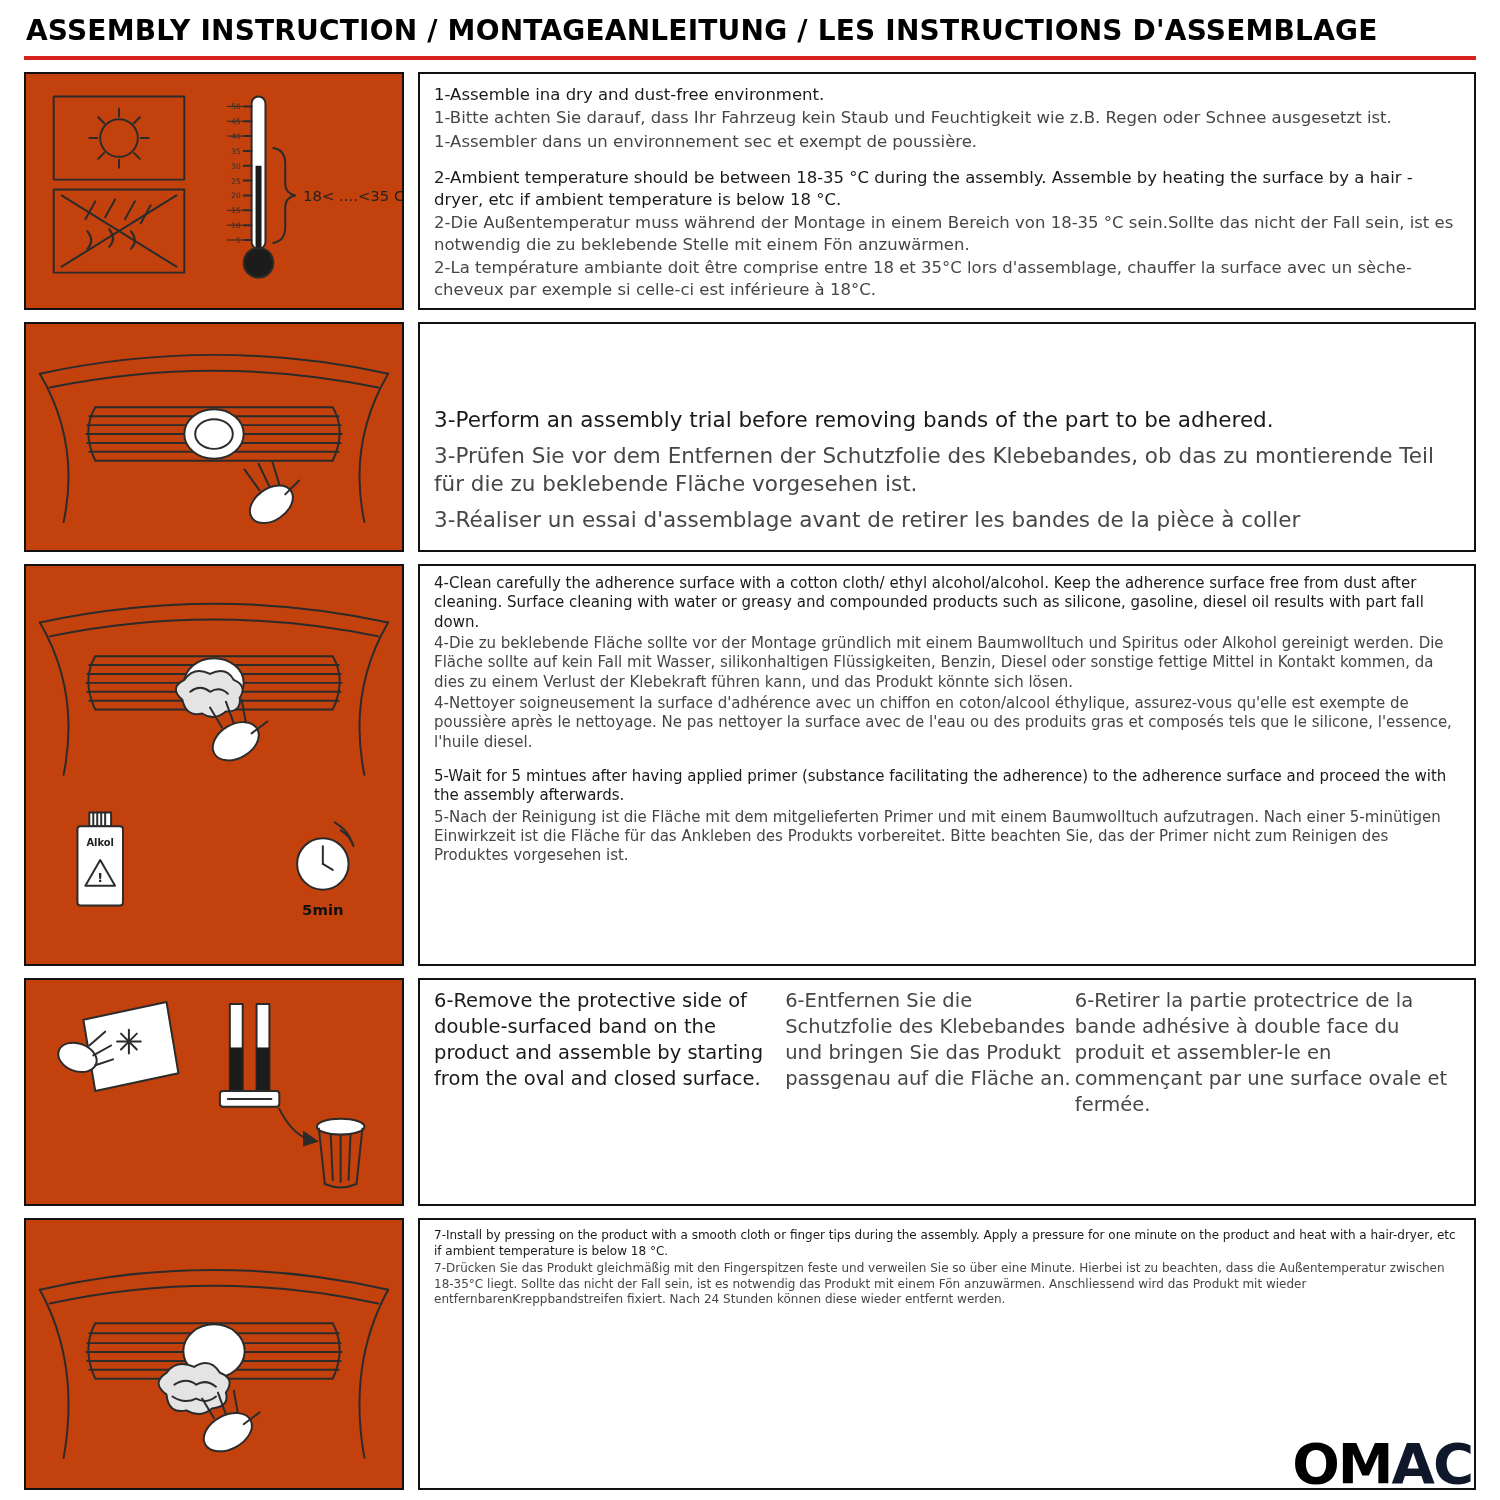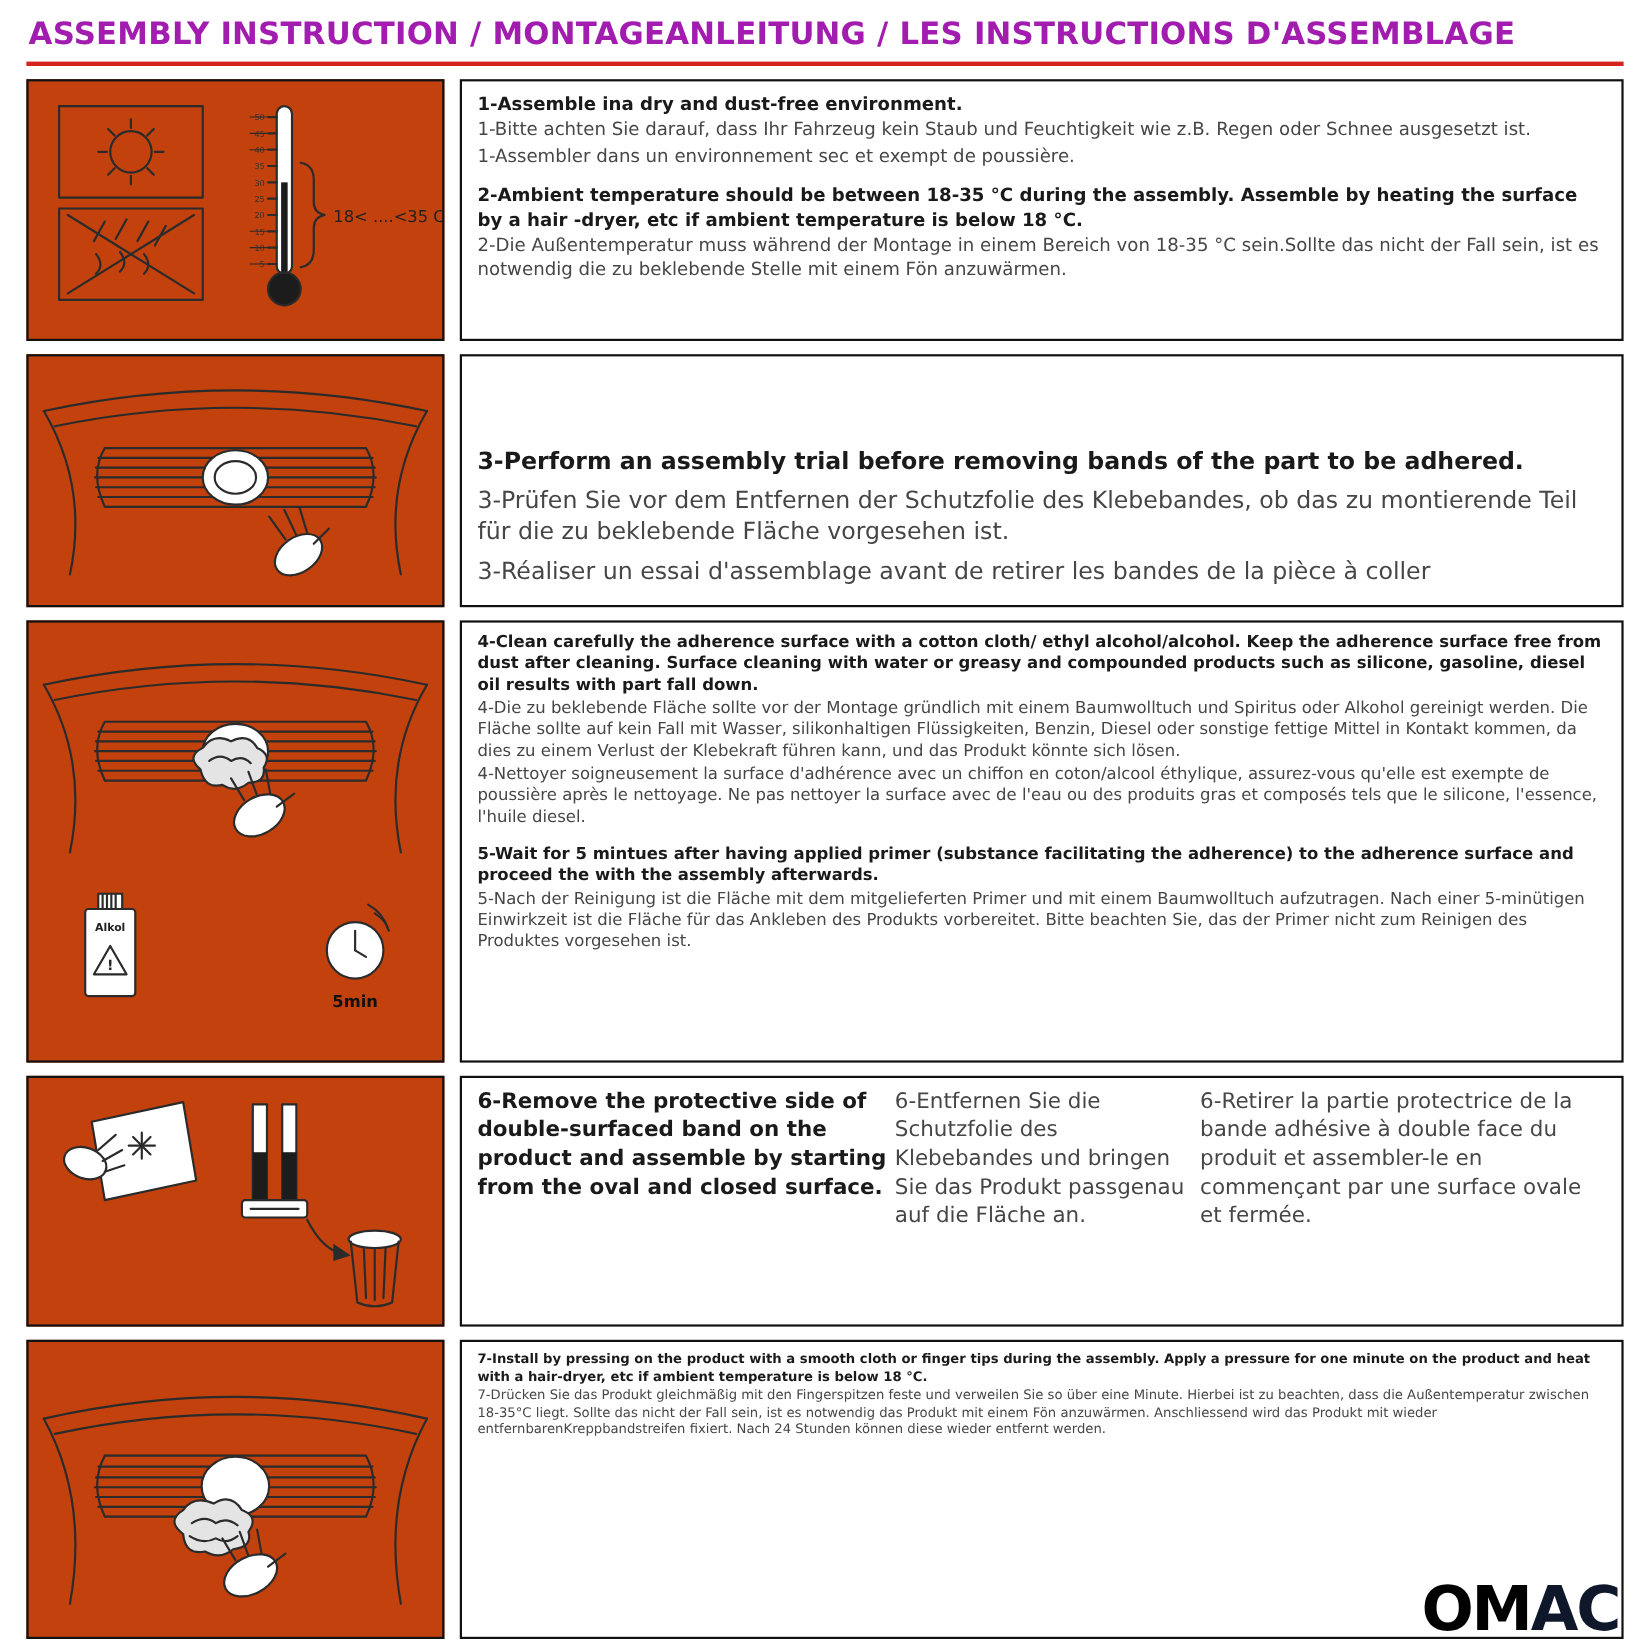--- a/index.html
+++ b/index.html
@@ -1,28 +1,28 @@
 <!DOCTYPE html>
 <html><head>
 <meta charset="utf-8">
 <style>
   *{box-sizing:border-box;margin:0;padding:0}
   html,body{background:#fff}
   body{width:1500px;height:1500px;font-family:"DejaVu Sans","Liberation Sans",sans-serif}
   .page{width:1500px;height:1500px;padding:10px 24px 0;position:relative;overflow:hidden;background:#fff}
-  .title{color:#a21caf;font-size:28px;font-weight:bold;letter-spacing:.2px;padding:4px 2px 0}
+  .title{color:#000000;font-size:28px;font-weight:bold;letter-spacing:.2px;padding:4px 2px 0}
   .rule{height:4px;background:#d6231e;margin-top:9px}
   .rows{display:flex;flex-direction:column;gap:12px;margin-top:12px}
   .row{display:flex;gap:14px}
   .fig{width:380px;flex:0 0 380px;border:2px solid #111;background:#c2410c;overflow:hidden}
   .fig svg{width:100%;height:100%;display:block}
   .txt{flex:1;border:2px solid #111;background:#fff;padding:8px 14px;color:#464646}
   .row1{height:238px}.row2{height:230px}.row3{height:402px}.row4{height:228px}.row5{height:272px}
   .txt p{margin:0 0 2px}
-  .txt .b{font-weight:bold;color:#1a1a1a}
+  .txt .b{font-weight:normal;color:#1a1a1a}
   .txt .gap{margin-top:15px}
   .t1{font-size:16.5px;line-height:1.3;padding-top:10px}
   .t2{font-size:21.5px;line-height:1.34;display:flex;flex-direction:column;justify-content:flex-end}
   .t2 p{margin-bottom:7px}
   .t3{font-size:15px;line-height:1.29;padding-top:8px}
   .t4{font-size:19.5px;line-height:1.33;display:flex;justify-content:center}
   .t4 p{margin-bottom:7px}
   .t5{font-size:12px;line-height:1.3;padding-top:8px}
   .logo{position:absolute;right:28px;bottom:4px;font-size:56px;font-weight:900;letter-spacing:-2px;color:#000}
   .logo .red{color:#0f172a}
@@ -110,20 +110,21 @@
             <text class="fig-label" x="280" y="128">18&lt; ....&lt;35 C</text>
           </g>
         </svg>
       </div>
       <div class="txt t1">
         <p class="b">1-Assemble ina dry and dust-free environment.</p>
         <p>1-Bitte achten Sie darauf, dass Ihr Fahrzeug kein Staub und Feuchtigkeit wie z.B. Regen oder Schnee ausgesetzt ist.</p>
         <p>1-Assembler dans un environnement sec et exempt de poussière.</p>
         <p class="b gap">2-Ambient temperature should be between 18-35 °C  during the assembly. Assemble by heating the surface by a hair -dryer, etc if ambient temperature is below 18 °C.</p>
         <p>2-Die Außentemperatur muss während der Montage in einem Bereich von 18-35 °C  sein.Sollte das nicht der Fall sein, ist es notwendig die zu beklebende Stelle mit einem Fön anzuwärmen.</p>
+        <p>2-La température ambiante doit être comprise entre 18 et 35°C lors d'assemblage, chauffer la surface avec un sèche-cheveux par exemple si celle-ci est inférieure à 18°C.</p>
       </div>
     </section>
 
     <section class="row row2">
       <div class="fig">
         <svg viewBox="0 0 380 228" preserveAspectRatio="xMidYMid meet">
           <g class="sk">
             <path d="M14,50 Q190,12 366,50"></path>
             <path d="M24,64 Q190,30 356,64"></path>
             <path d="M14,50 Q55,120 38,200"></path>

